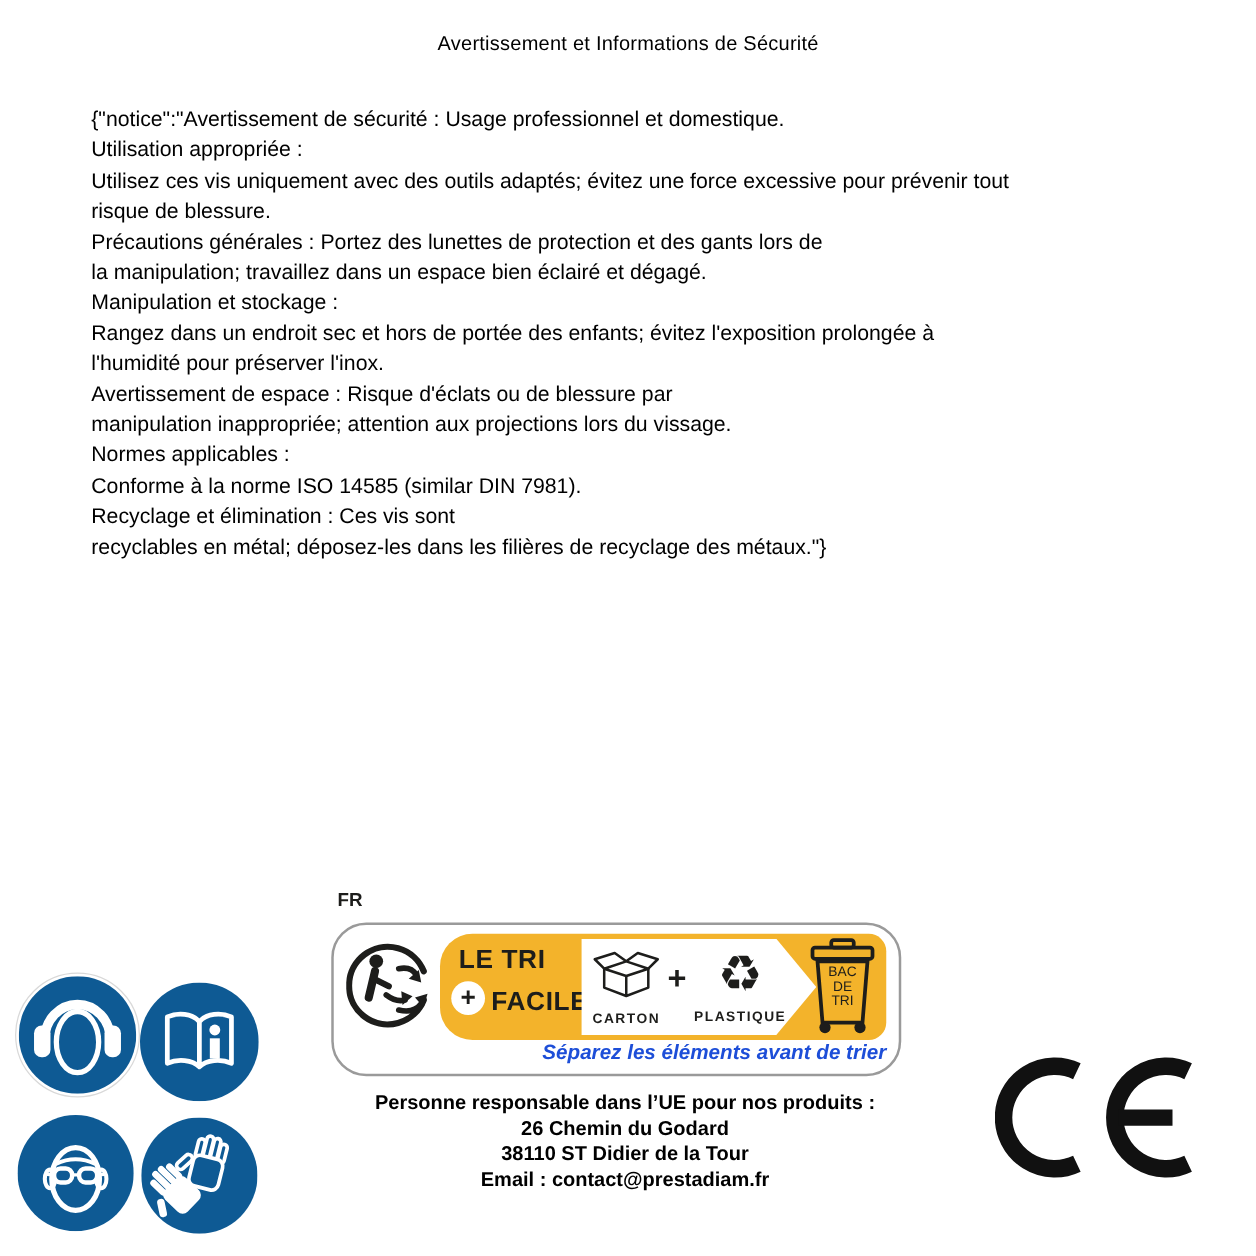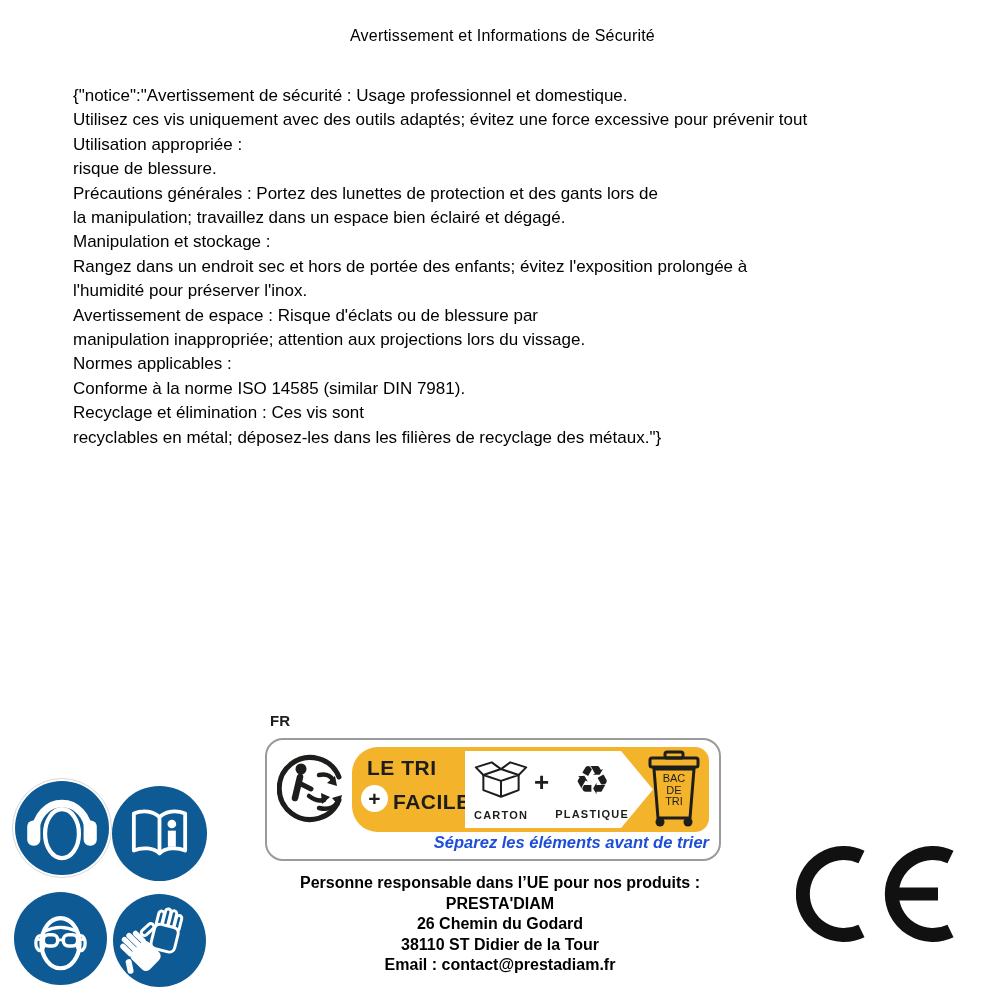--- a/index.html
+++ b/index.html
@@ -13,21 +13,21 @@
   .notice-line{white-space:nowrap;}
 
   
   .icon{position:absolute;}
   .ring{position:absolute;border:1px solid #d9d9d9;background:#fff;border-radius:50%;padding:2px;line-height:0;}
 
   
   .tri-label{position:absolute;left:265px;top:712px;width:460px;height:150px;}
   .fr-tag{position:absolute;left:5px;top:0;font-size:15px;font-weight:bold;color:#1d1d1b;}
   .label-box{position:absolute;left:0;top:26px;width:452px;height:119px;background:#fff;
-             border:2px solid #9a9a9a;border-radius:18px;}
+             border:2px solid #9a9a9a;border-radius:28px;}
   .triman{position:absolute;left:10px;top:5px;}
   .band{position:absolute;left:85px;top:7px;width:357px;height:85px;background:#f3b32b;
         border-radius:26px 14px 14px 26px;}
   .tri-zone{position:absolute;left:0;top:0;width:115px;height:100%;color:#1d1d1b;}
   .tri-word1{position:absolute;left:15px;top:9px;font-size:21px;font-weight:800;letter-spacing:.5px;}
   .plus-circle{position:absolute;left:9px;top:38px;width:27px;height:27px;background:#fff;border-radius:50%;
                text-align:center;line-height:27px;font-size:21px;font-weight:900;color:#1d1d1b;}
   .tri-word2{position:absolute;left:41px;top:43px;font-size:21px;font-weight:800;letter-spacing:.5px;}
   .white-arrow{position:absolute;left:113px;top:4px;width:188px;height:77px;background:#fff;
                clip-path:polygon(0 0,83% 0,100% 50%,83% 100%,0 100%);
@@ -51,22 +51,22 @@
 </style>
 </head>
 <body>
 
 <div id="canvas">
 
   <div class="page-title">Avertissement et Informations de Sécurité</div>
 
   <div class="notice">
     <div class="notice-line">{"notice":"Avertissement de sécurité : Usage professionnel et domestique.</div>
+    <div class="notice-line">Utilisation appropriée :</div>
     <div class="notice-line">Utilisez ces vis uniquement avec des outils adaptés; évitez une force excessive pour prévenir tout</div>
-    <div class="notice-line">Utilisation appropriée :</div>
     <div class="notice-line">risque de blessure.</div>
     <div class="notice-line">Précautions générales : Portez des lunettes de protection et des gants lors de</div>
     <div class="notice-line">la manipulation; travaillez dans un espace bien éclairé et dégagé.</div>
     <div class="notice-line">Manipulation et stockage :</div>
     <div class="notice-line">Rangez dans un endroit sec et hors de portée des enfants; évitez l'exposition prolongée à</div>
     <div class="notice-line">l'humidité pour préserver l'inox.</div>
     <div class="notice-line">Avertissement de espace : Risque d'éclats ou de blessure par</div>
     <div class="notice-line">manipulation inappropriée; attention aux projections lors du vissage.</div>
     <div class="notice-line">Normes applicables :</div>
     <div class="notice-line">Conforme à la norme ISO 14585 (similar DIN 7981).</div>
@@ -183,21 +183,20 @@
           </div>
         </div>
       </div>
 
       <div class="separate-note">Séparez les éléments avant de trier</div>
     </div>
   </div>
 
   <div class="responsible">
     <div>Personne responsable dans l’UE pour nos produits :</div>
-    <div>PRESTA'DIAM</div>
     <div>26 Chemin du Godard</div>
     <div>38110 ST Didier de la Tour</div>
     <div>Email : contact@prestadiam.fr</div>
   </div>
 
   <svg class="ce" width="160" height="102" viewBox="0 0 160 102">
     <g stroke="#111" stroke-width="14" fill="none">
       <path d="M65.5,14 A41,41 0 1 0 65.5,88"></path>
       <path d="M154.5,14 A41,41 0 1 0 154.5,88"></path>
       <path d="M99,51 L142,51" stroke-width="13"></path>

